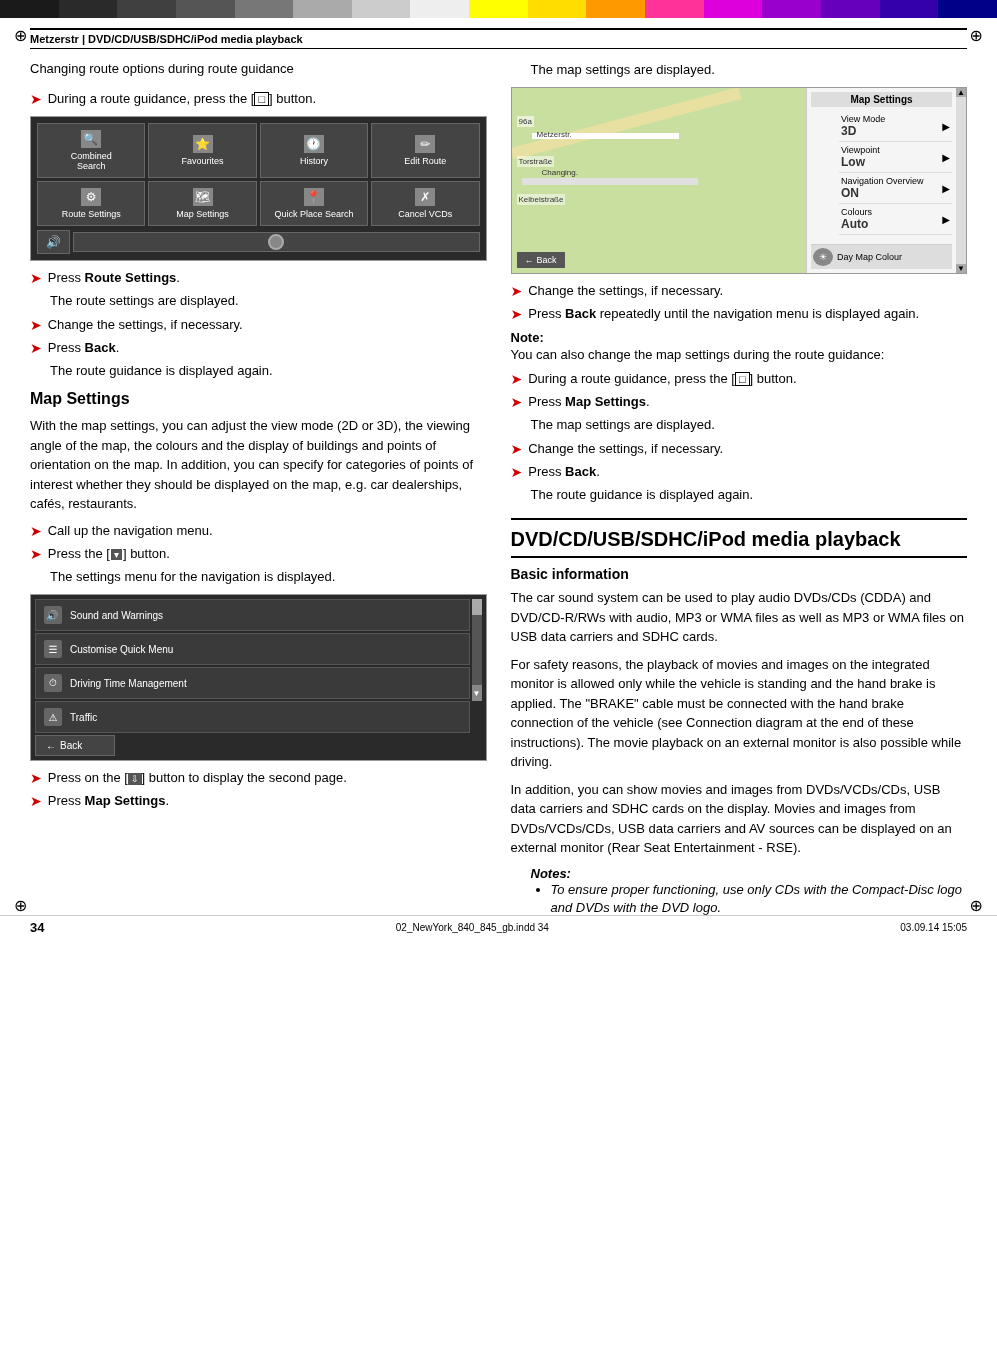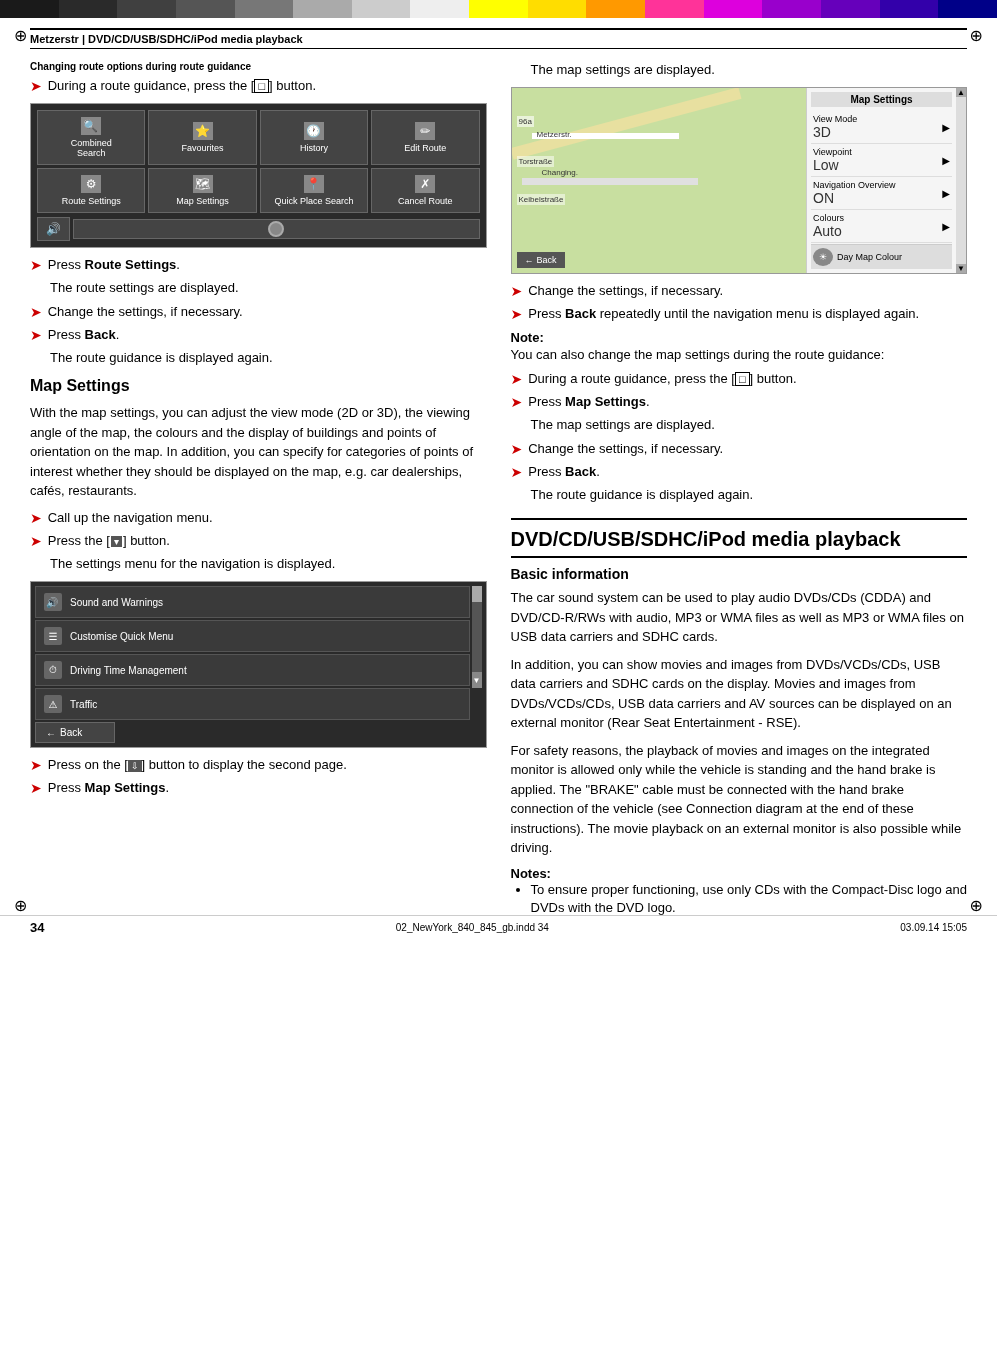--- a/index.html
+++ b/index.html
@@ -63,23 +63,23 @@
 
     h3 {
       font-size: 14px;
       font-weight: bold;
       margin-bottom: 6px;
       margin-top: 8px;
     }
 
     
     .section-title {
-      font-weight: bold;
-      font-size: 10px;
-      margin-bottom: 5px;
+      font-weight: normal;
+      font-size: 13px;
+      margin-bottom: 14px;
     }
 
     
     .bullet-item {
       display: flex;
       align-items: flex-start;
       margin-bottom: 5px;
       gap: 6px;
     }
     .arrow-icon {
@@ -239,21 +239,21 @@
     }
     .map-setting-row {
       display: flex;
       justify-content: space-between;
       align-items: center;
       border-bottom: 1px solid #ddd;
       padding: 3px 2px;
       font-size: 9px;
     }
     .map-setting-label { font-size: 9px; }
-    .map-setting-val { font-size: 14px; color: #333; }
+    .map-setting-val { font-size: 12px; color: #333; font-weight: bold; }
 
     
     .section-divider {
       border-top: 2px solid #000;
       margin: 14px 0 8px 0;
     }
 
     .note-box {
       margin: 6px 0 6px 0;
     }
@@ -381,21 +381,21 @@
             <div class="nav-menu-item">
               <div class="icon-placeholder">🗺</div>
               <span>Map Settings</span>
             </div>
             <div class="nav-menu-item">
               <div class="icon-placeholder">📍</div>
               <span>Quick Place Search</span>
             </div>
             <div class="nav-menu-item">
               <div class="icon-placeholder">✗</div>
-              <span>Cancel Route</span>
+              <span>Cancel VCDs</span>
             </div>
           </div>
           <div class="nav-menu-bottom">
             <div class="nav-vol-icon">🔊</div>
             <div class="nav-vol-bar">
               <div class="nav-vol-knob"></div>
             </div>
           </div>
         </div>
       </div>
@@ -502,21 +502,21 @@
             <div style="position:absolute;top:106px;left:5px;font-size:8px;color:#333;background:rgba(255,255,255,0.5);padding:1px 2px;">Keibelstraße</div>
 
             <div style="position:absolute;bottom:5px;left:5px;background:#555;color:#fff;font-size:9px;padding:3px 8px;display:flex;align-items:center;gap:3px;">
               <span>←</span>
               <span>Back</span>
             </div>
           </div>
 
           <div class="map-right" style="display:flex;flex-direction:column;width:150px;">
             <div class="map-settings-title">Map Settings</div>
-            <div style="flex:1;overflow:hidden;">
+            <div style="flex:1;overflow:hidden;margin-left:28px;">
               <div class="map-setting-row">
                 <div>
                   <div class="map-setting-label">View Mode</div>
                   <div class="map-setting-val">3D</div>
                 </div>
                 <span style="font-size:10px;">▶</span>
               </div>
               <div class="map-setting-row">
                 <div>
                   <div class="map-setting-label">Viewpoint</div>
@@ -595,25 +595,25 @@
       <div class="section-divider"></div>
 
       <h2 class="large-section-title" style="font-size:20px;font-weight:bold;border-bottom:2px solid #000;padding-bottom:5px;margin-bottom:8px;">
         DVD/CD/USB/SDHC/iPod media playback
       </h2>
 
       <h3>Basic information</h3>
 
       <p>The car sound system can be used to play audio DVDs/CDs (CDDA) and DVD/CD-R/RWs with audio, MP3 or WMA files as well as MP3 or WMA files on USB data carriers and SDHC cards.</p>
 
+      <p>For safety reasons, the playback of movies and images on the integrated monitor is allowed only while the vehicle is standing and the hand brake is applied. The "BRAKE" cable must be connected with the hand brake connection of the vehicle (see Connection diagram at the end of these instructions). The movie playback on an external monitor is also possible while driving.</p>
+
       <p>In addition, you can show movies and images from DVDs/VCDs/CDs, USB data carriers and SDHC cards on the display. Movies and images from DVDs/VCDs/CDs, USB data carriers and AV sources can be displayed on an external monitor (Rear Seat Entertainment - RSE).</p>
 
-      <p>For safety reasons, the playback of movies and images on the integrated monitor is allowed only while the vehicle is standing and the hand brake is applied. The "BRAKE" cable must be connected with the hand brake connection of the vehicle (see Connection diagram at the end of these instructions). The movie playback on an external monitor is also possible while driving.</p>
-
-      <div class="note-box" style="">
+      <div class="note-box" style="margin-left:20px;font-style:italic;">
         <div class="note-label">Notes:</div>
         <ul class="notes-list">
           <li>To ensure proper functioning, use only CDs with the Compact-Disc logo and DVDs with the DVD logo.</li>
         </ul>
       </div>
 
     </div>
 
   </div>
 

